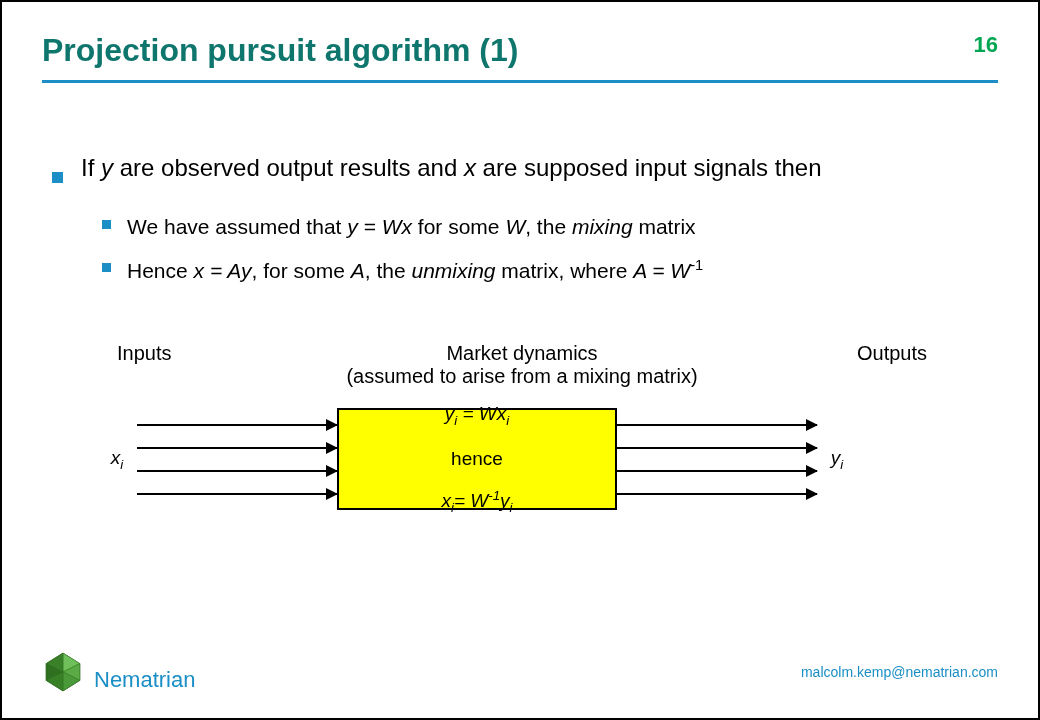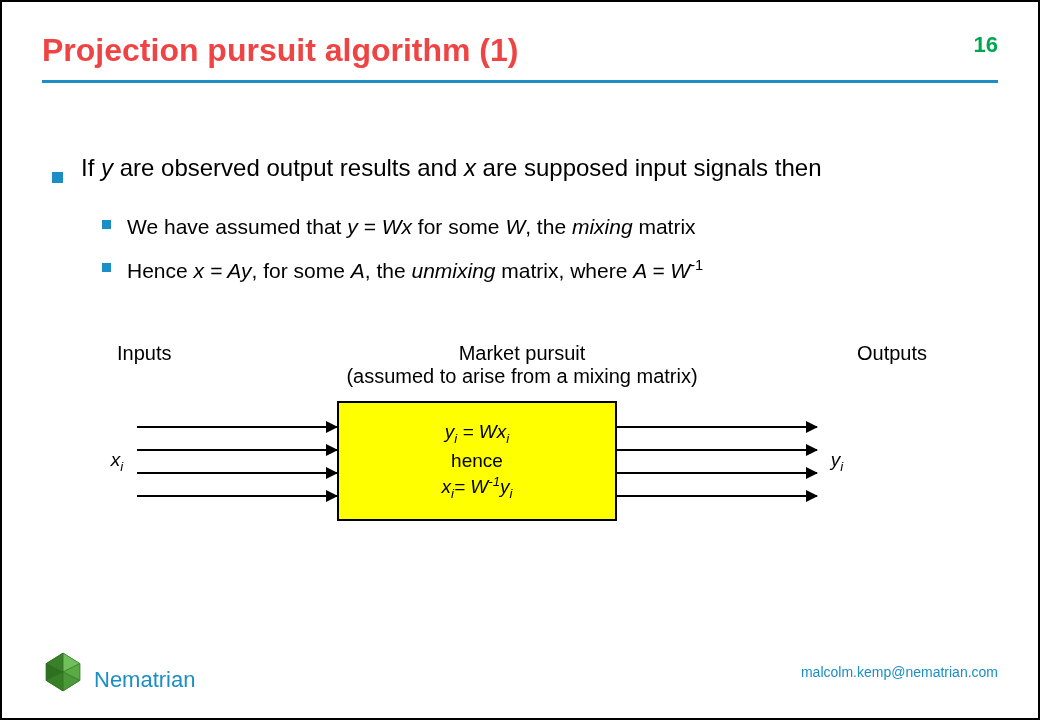--- a/index.html
+++ b/index.html
@@ -1,43 +1,43 @@
 <!DOCTYPE html>
 <html><head>
 <meta charset="utf-8">
 <style>
   * { box-sizing: border-box; margin: 0; padding: 0; }
   html, body { width: 1040px; height: 720px; font-family: Arial, Helvetica, sans-serif; background: #fff; color: #000; }
   .slide { position: relative; width: 1040px; height: 720px; border: 2px solid #000; overflow: hidden; }
   .header { position: absolute; top: 30px; left: 40px; right: 40px; }
-  .title { font-size: 32px; font-weight: bold; color: #ef4444; }
+  .title { font-size: 32px; font-weight: bold; color: #0f766e; }
   .slide-num { position: absolute; top: 30px; right: 40px; font-size: 22px; font-weight: bold; color: #00a651; }
   .hr { position: absolute; top: 78px; left: 40px; right: 40px; height: 3px; background: #1a8ec5; }
   .content { position: absolute; top: 150px; left: 50px; right: 50px; }
   .bullet1 { display: flex; align-items: flex-end; margin-bottom: 30px; }
   .bullet1 .sq { width: 11px; height: 11px; background: #1a8ec5; margin-top: 8px; margin-right: 18px; flex: 0 0 auto; }
   .bullet1 .txt { font-size: 24px; line-height: 1.3; }
   .bullet2 { display: flex; align-items: flex-start; margin-left: 50px; margin-bottom: 16px; text-align: center; }
   .bullet2 .sq { width: 9px; height: 9px; background: #1a8ec5; margin-top: 7px; margin-right: 16px; flex: 0 0 auto; }
   .bullet2 .txt { font-size: 21px; line-height: 1.3; }
   em { font-style: italic; }
   sup { font-size: 0.7em; vertical-align: super; }
   .diagram-wrap { position: absolute; top: 340px; left: 95px; width: 850px; }
-  .diag-labels { display: flex; justify-content: space-between; align-items: flex-start; font-size: 20px; margin-bottom: 13px; }
+  .diag-labels { display: flex; justify-content: space-between; align-items: flex-start; font-size: 20px; margin-bottom: 20px; }
   .diag-label-left { flex: 0 0 160px; text-align: left; padding-left: 20px; }
   .diag-label-mid { flex: 1 1 auto; text-align: center; }
   .diag-label-right { flex: 0 0 160px; text-align: right; padding-right: 20px; }
   .diag-row { display: flex; align-items: center; }
   .side-var { flex: 0 0 40px; font-size: 19px; font-style: italic; text-align: center; }
   .side-var sub, .box-eq sub { font-size: 0.7em; font-style: italic; }
   .arrows { flex: 0 0 200px; position: relative; height: 90px; }
   .arrow-line { position: absolute; left: 0; width: 200px; height: 2px; background: #000; }
   .arrow-line::after { content: ""; position: absolute; right: -1px; top: -5px; width: 0; height: 0; border-left: 12px solid #000; border-top: 6px solid transparent; border-bottom: 6px solid transparent; }
   .a1 { top: 10px; } .a2 { top: 33px; } .a3 { top: 56px; } .a4 { top: 79px; }
-  .box { flex: 0 0 280px; height: 120px; background: #ffff00; border: 2px solid #000; display: flex; flex-direction: column; justify-content: center; align-items: center; font-size: 19px; line-height: 1.35; }
+  .box { flex: 0 0 280px; height: 102px; background: #ffff00; border: 2px solid #000; display: flex; flex-direction: column; justify-content: center; align-items: center; font-size: 19px; line-height: 1.35; gap: 16px; }
   .box-eq { font-style: italic; }
   .arrows-right { flex: 0 0 200px; position: relative; height: 90px; }
   .footer { position: absolute; bottom: 25px; left: 40px; right: 40px; display: flex; align-items: center; justify-content: space-between; }
   .brand { display: flex; align-items: flex-end; gap: 10px; }
   .brand-name { font-size: 22px; color: #1a8ec5; }
   .email { font-size: 14px; color: #1a8ec5; }
   .logo { width: 42px; height: 42px; }
 </style>
 </head>
 <body>
@@ -70,21 +70,21 @@
       <div class="txt">
         <span>Hence </span><em>x = Ay</em><span>, for some </span><em>A</em><span>, the </span><em>unmixing</em><span> matrix, where </span><em>A = W</em><sup><span>-1</span></sup>
       </div>
     </div>
   </div>
 
   <div class="diagram-wrap">
     <div class="diag-labels">
       <div class="diag-label-left">Inputs</div>
       <div class="diag-label-mid">
-        <div>Market pursuit</div>
+        <div>Market dynamics</div>
         <div>(assumed to arise from a mixing matrix)</div>
       </div>
       <div class="diag-label-right">Outputs</div>
     </div>
 
     <div class="diag-row">
       <div class="side-var">
         <span>x</span><sub>i</sub>
       </div>
       <div class="arrows">

